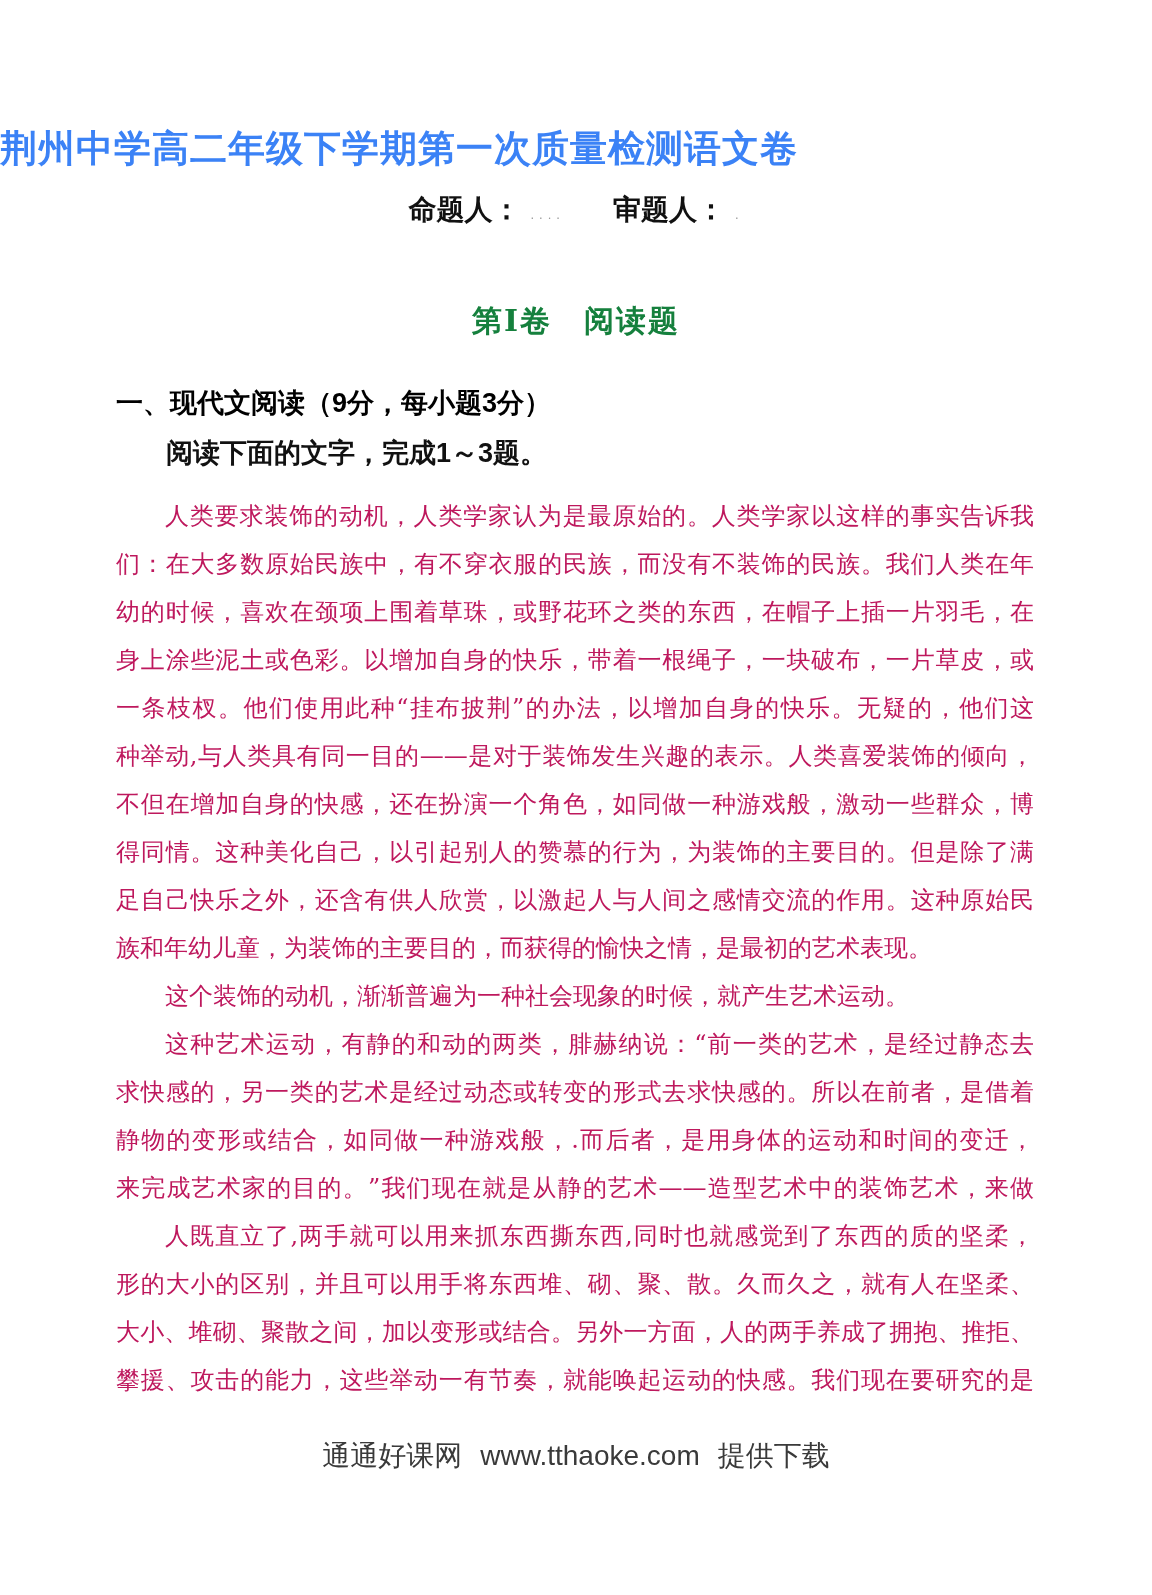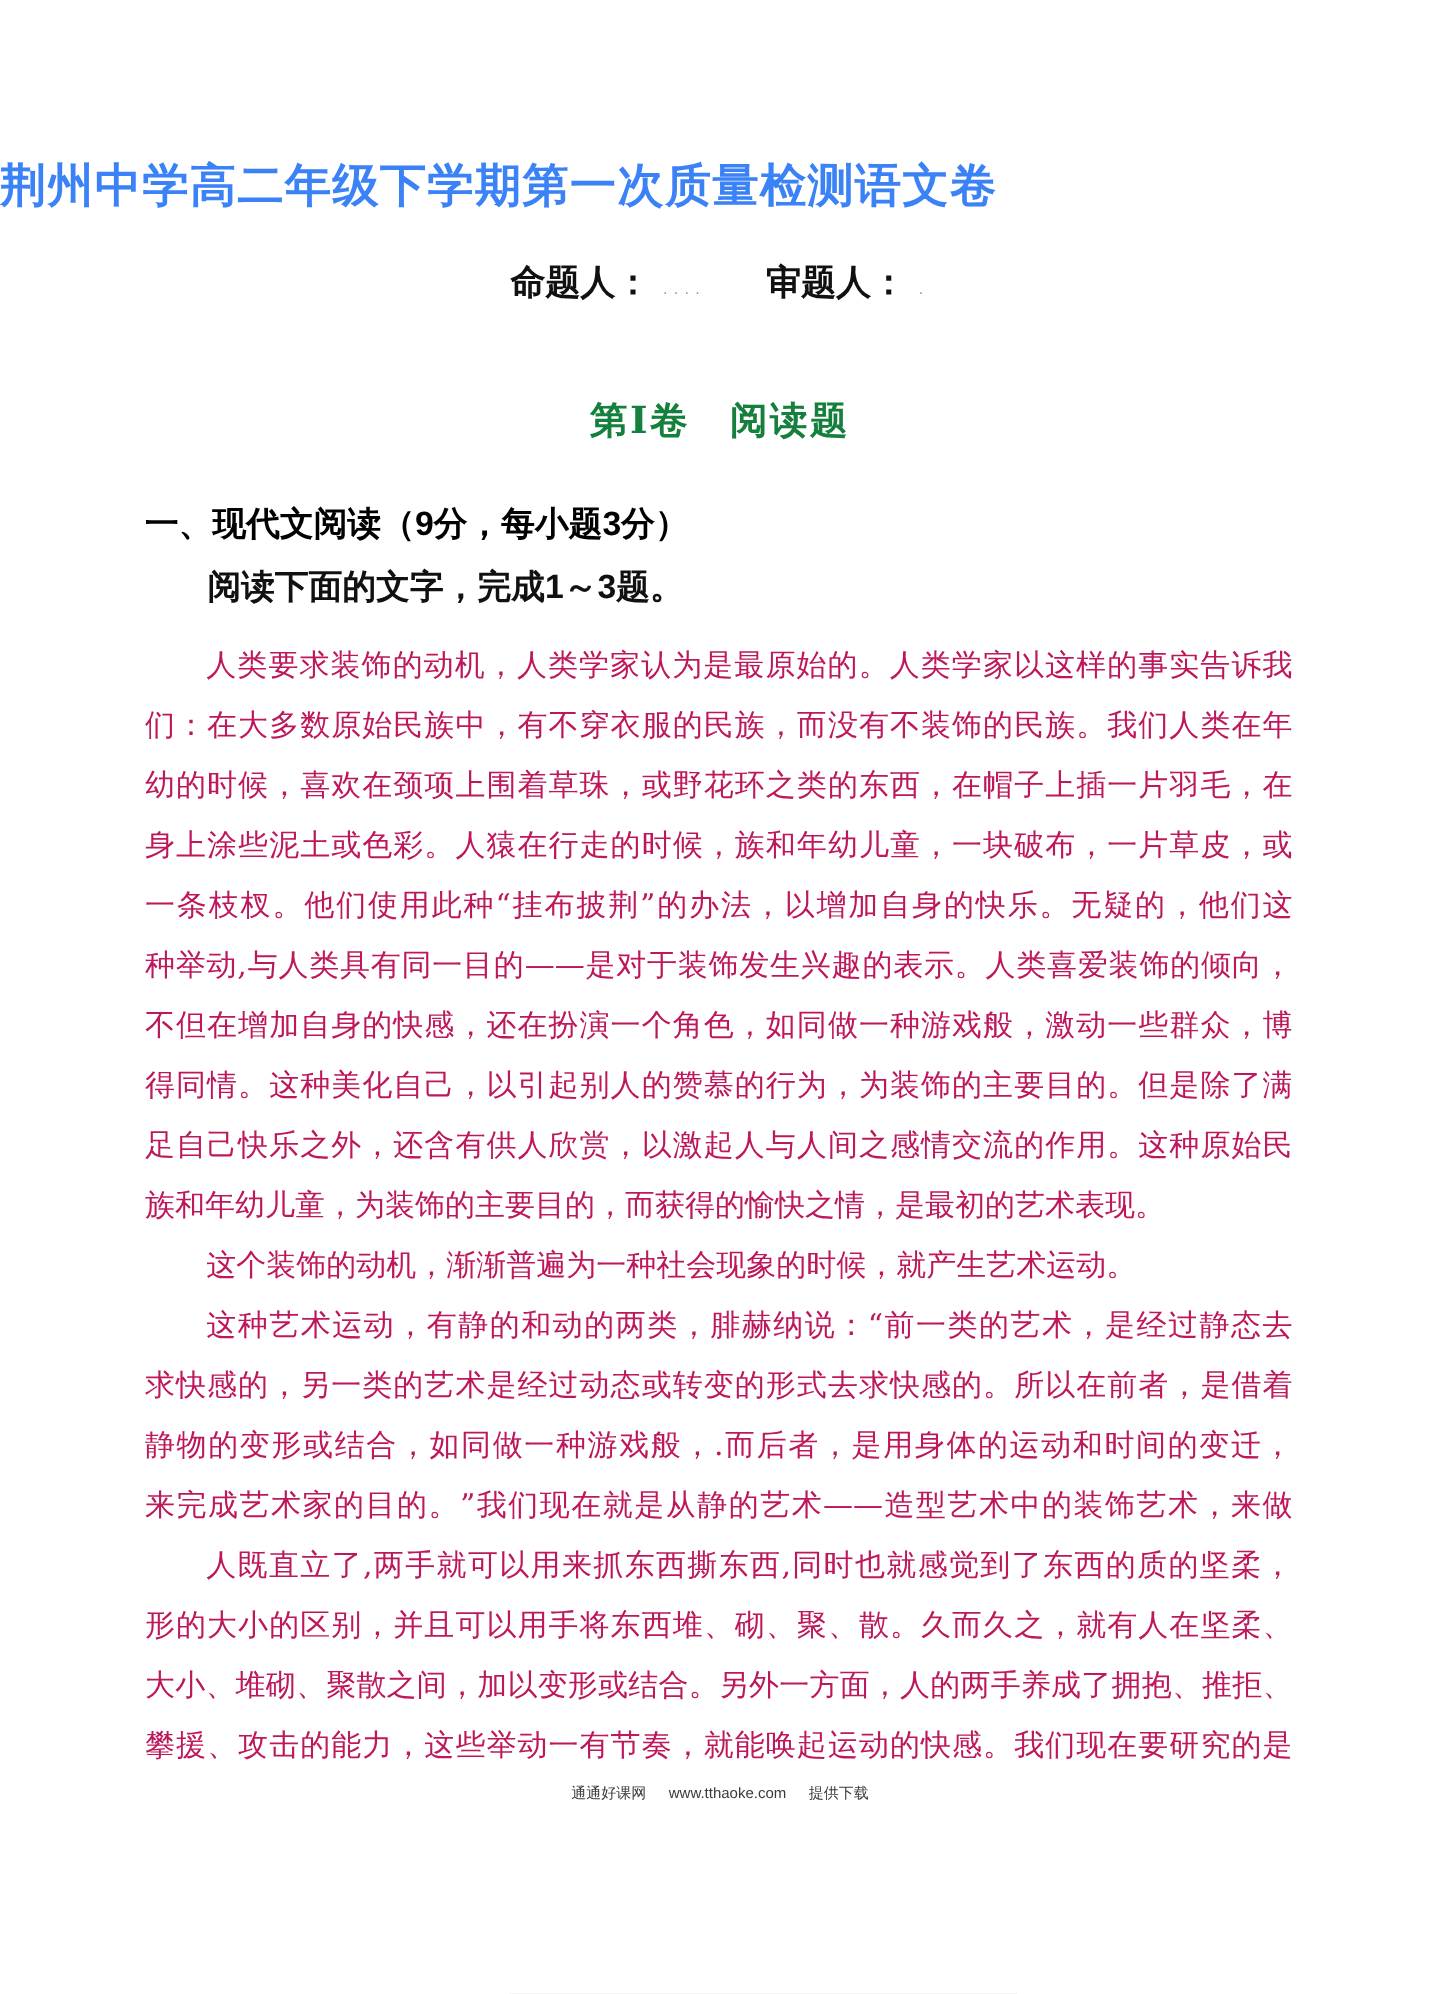--- a/index.html
+++ b/index.html
@@ -18,21 +18,21 @@
     margin-top: 126px;
     text-align: left;
     font-family: "Liberation Sans", "DejaVu Sans", sans-serif;
     font-weight: bold;
     font-size: 37px;
     line-height: 46px;
     letter-spacing: 1px;
     color: #3b82f6;
   }
   .exam-info {
-    margin-top: 34px;
+    margin-top: 18px;
     display: flex;
     justify-content: center;
     align-items: baseline;
     font-family: "Liberation Sans", "DejaVu Sans", sans-serif;
     font-weight: bold;
     font-size: 28px;
     line-height: 40px;
     color: #111;
   }
   .exam-info .dots {
@@ -81,26 +81,27 @@
   .line {
     height: 48px;
     line-height: 48px;
     text-align: justify;
     text-align-last: justify;
     text-justify: inter-character;
   }
   .line.indent { text-indent: 49px; }
   .line.end { text-align-last: left; }
   .page-footer {
+    margin-top: 38px;
     display: flex;
     justify-content: center;
     align-items: flex-start;
     gap: 18px;
     font-family: "Liberation Sans", "DejaVu Sans", sans-serif;
-    font-size: 12px;
+    font-size: 28px;
     line-height: 28px;
     color: #3a3a3a;
   }
 </style>
 </head>
 <body>
 
 <div class="page">
 
   <div class="doc-title">荆州中学高二年级下学期第一次质量检测语文卷</div>
@@ -117,21 +118,21 @@
 
   <div class="part-heading">一、现代文阅读（9分，每小题3分）</div>
 
   <div class="instruction">阅读下面的文字，完成1～3题。</div>
 
   <div class="passage">
     <div class="para">
       <div class="line indent">人类要求装饰的动机，人类学家认为是最原始的。人类学家以这样的事实告诉我</div>
       <div class="line">们：在大多数原始民族中，有不穿衣服的民族，而没有不装饰的民族。我们人类在年</div>
       <div class="line">幼的时候，喜欢在颈项上围着草珠，或野花环之类的东西，在帽子上插一片羽毛，在</div>
-      <div class="line">身上涂些泥土或色彩。人猿在行走的时候，族和年幼儿童，一块破布，一片草皮，或</div>
+      <div class="line">身上涂些泥土或色彩。以增加自身的快乐，带着一根绳子，一块破布，一片草皮，或</div>
       <div class="line">一条枝杈。他们使用此种“挂布披荆”的办法，以增加自身的快乐。无疑的，他们这</div>
       <div class="line">种举动,与人类具有同一目的——是对于装饰发生兴趣的表示。人类喜爱装饰的倾向，</div>
       <div class="line">不但在增加自身的快感，还在扮演一个角色，如同做一种游戏般，激动一些群众，博</div>
       <div class="line">得同情。这种美化自己，以引起别人的赞慕的行为，为装饰的主要目的。但是除了满</div>
       <div class="line">足自己快乐之外，还含有供人欣赏，以激起人与人间之感情交流的作用。这种原始民</div>
       <div class="line end">族和年幼儿童，为装饰的主要目的，而获得的愉快之情，是最初的艺术表现。</div>
     </div>
     <div class="para">
       <div class="line indent end">这个装饰的动机，渐渐普遍为一种社会现象的时候，就产生艺术运动。</div>
     </div>

